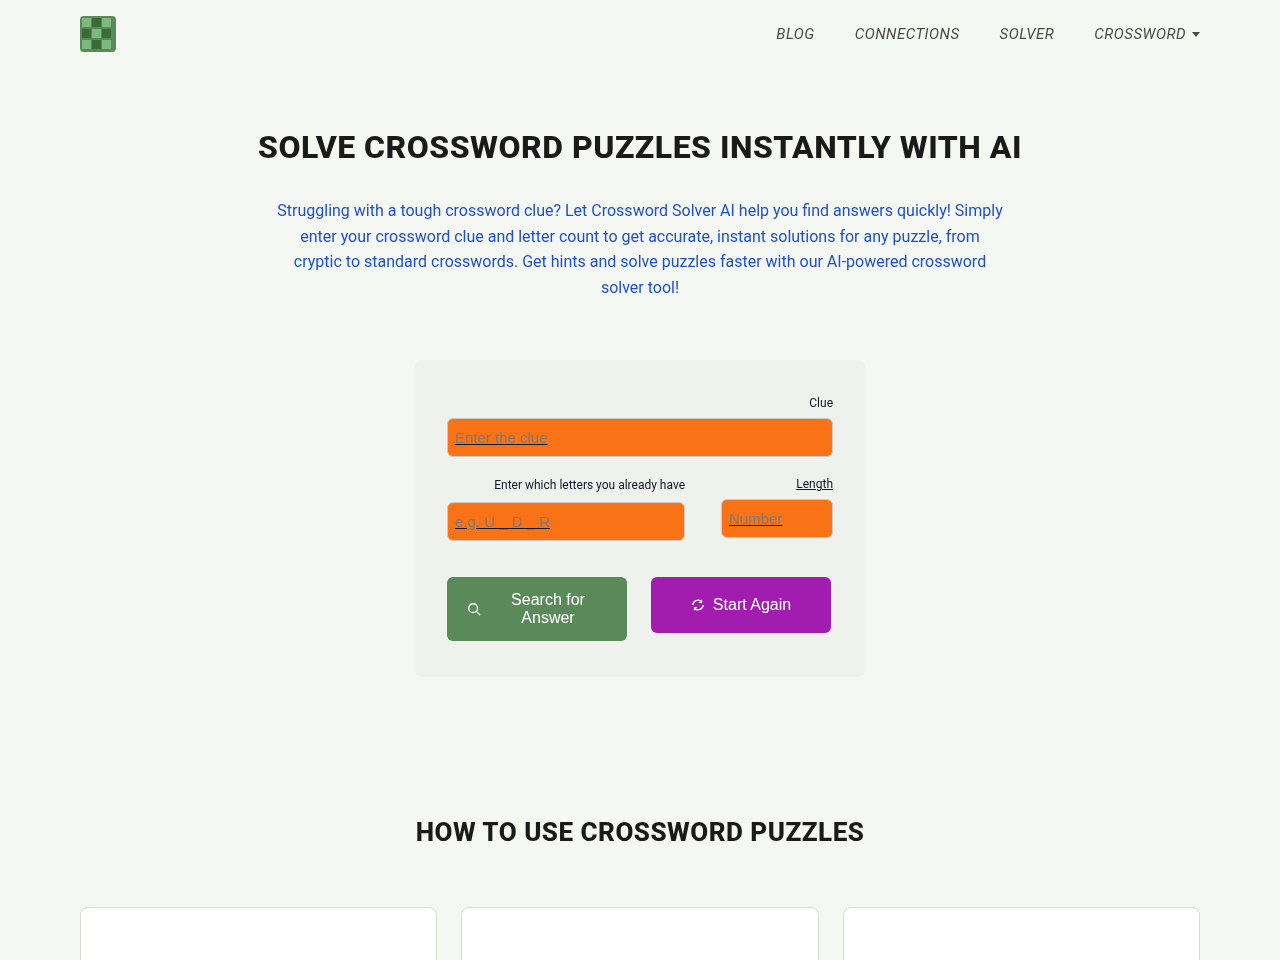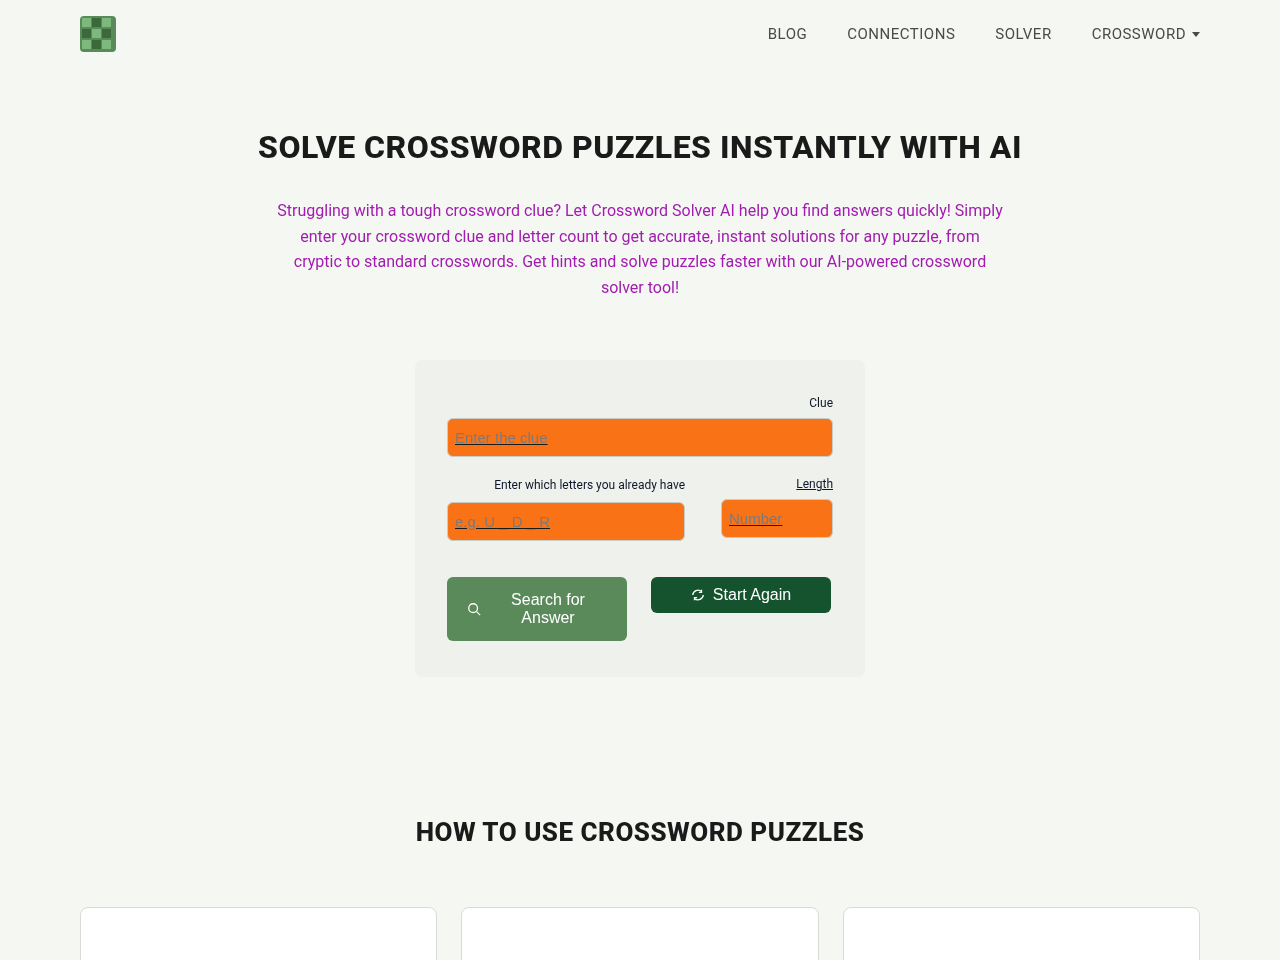--- a/index.html
+++ b/index.html
@@ -39,20 +39,21 @@
     }
     
     .logo-cell.dark {
       background: #3a6a3a;
     }
     
     .nav-links {
       display: flex;
       gap: 40px;
       align-items: center;
+      font-style: italic;
     }
     
     .nav-link {
       color: #4a4a4a;
       font-size: 15px;
       letter-spacing: 0.5px;
       cursor: pointer;
       display: flex;
       align-items: center;
       gap: 4px;
@@ -79,21 +80,21 @@
       font-weight: 800;
       letter-spacing: 0.5px;
       color: #1a1a1a;
       margin-bottom: 32px;
       text-align: center;
     }
     
     .description {
       font-size: 16px;
       line-height: 1.6;
-      color: #a21caf;
+      color: #1d4ed8;
       max-width: 730px;
       margin: 16px auto 60px;
     }
     
     .solver-card {
       background: #eef1ec;
       border-radius: 8px;
       padding: 36px 32px;
       max-width: 450px;
       margin: 0 auto;
@@ -165,24 +166,24 @@
       color: #fff;
     }
     
     .btn-primary {
       background: #5a8a5a;
       padding: 14px 20px;
       flex: 0 0 180px;
     }
     
     .btn-secondary {
-      background: #14532d;
+      background: #a21caf;
       padding: 12px 24px;
       flex: 0 0 180px;
-      height: 36px;
+      height: 56px;
       align-self: flex-start;
     }
     
     .icon-search {
       width: 14px;
       height: 14px;
       flex-shrink: 0;
     }
     
     .icon-refresh {

